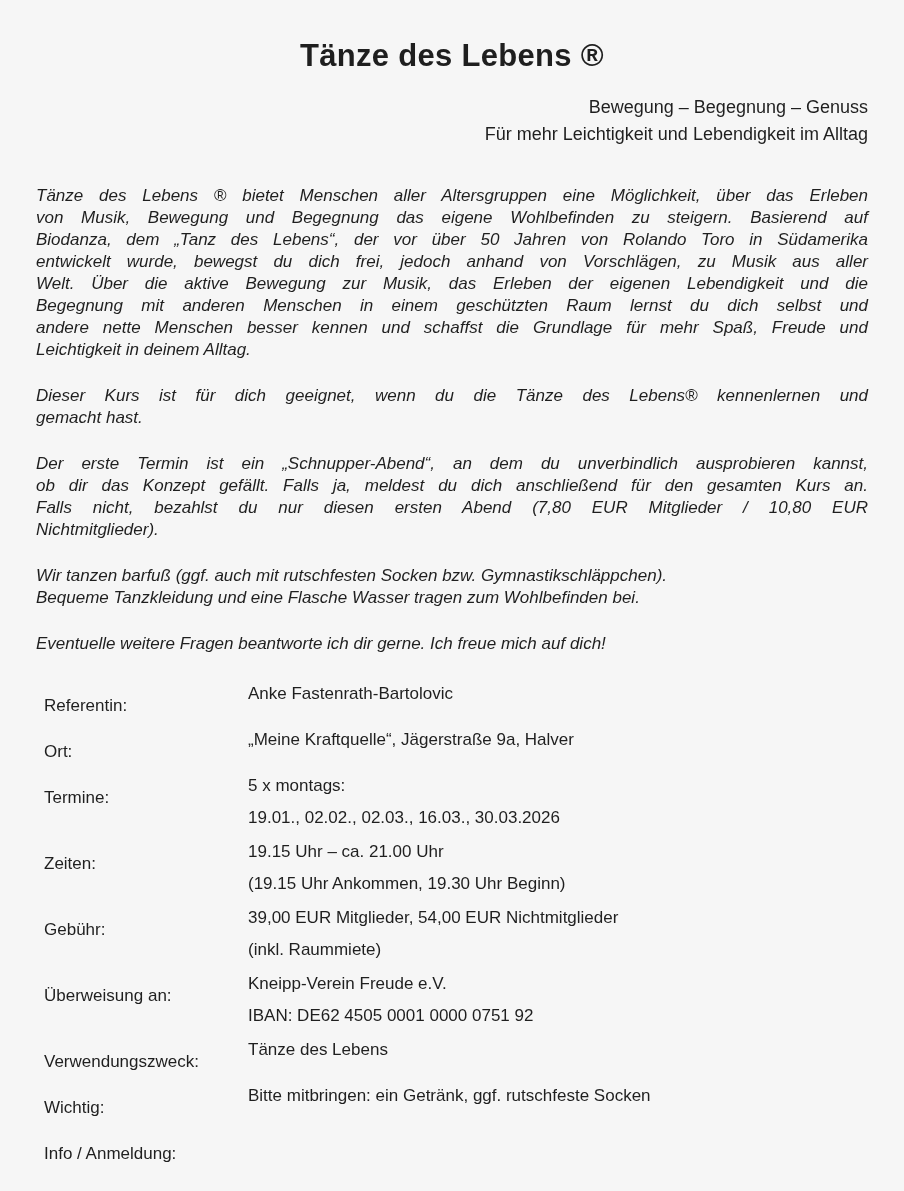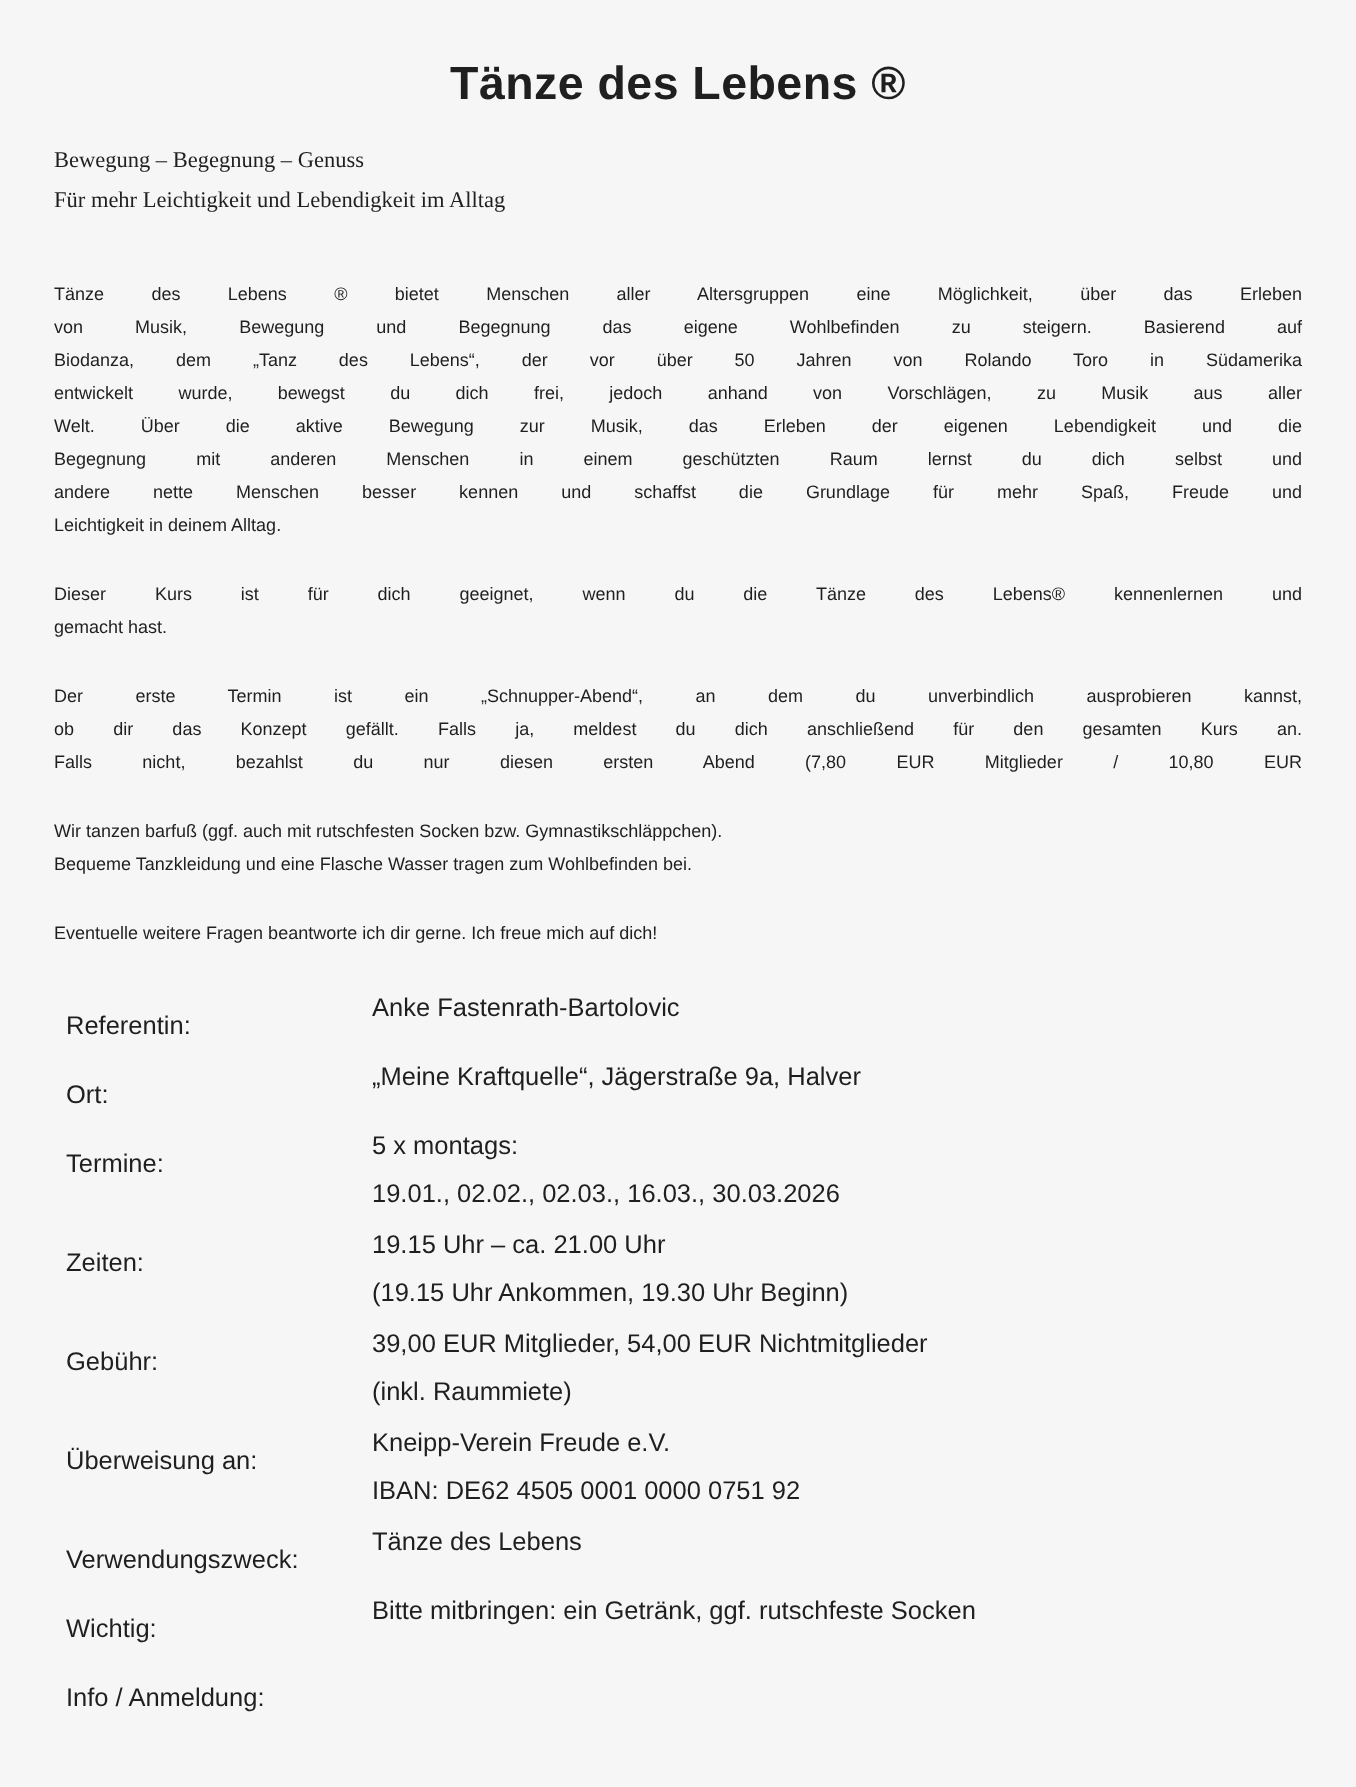--- a/index.html
+++ b/index.html
@@ -24,29 +24,29 @@
     margin: 0;
     padding-top: 38px;
     text-align: center;
     font-size: 31px;
     font-weight: bold;
     line-height: 36px;
     letter-spacing: 0.3px;
   }
   .subtitle {
     margin-top: 20px;
-    text-align: left;
-    font-size: 15px;
+    text-align: right;
+    font-size: 18px;
     line-height: 27px;
-    font-family: Liberation Serif, serif;
   }
   .content {
     margin-top: 37px;
-    font-size: 12px;
+    font-size: 17px;
     line-height: 22px;
+    font-style: italic;
   }
   .para {
     margin: 0 0 24px 0;
   }
   .para:last-child {
     margin-bottom: 16px;
   }
   .line {
     text-align: left;
   }
@@ -105,20 +105,21 @@
         <div class="line">Leichtigkeit in deinem Alltag.</div>
       </div>
       <div class="para">
         <div class="line stretch">Dieser Kurs ist für dich geeignet, wenn du die Tänze des Lebens® kennenlernen und</div>
         <div class="line">gemacht hast.</div>
       </div>
       <div class="para">
         <div class="line stretch">Der erste Termin ist ein „Schnupper-Abend“, an dem du unverbindlich ausprobieren kannst,</div>
         <div class="line stretch">ob dir das Konzept gefällt. Falls ja, meldest du dich anschließend für den gesamten Kurs an.</div>
         <div class="line stretch">Falls nicht, bezahlst du nur diesen ersten Abend (7,80 EUR Mitglieder / 10,80 EUR</div>
+        <div class="line">Nichtmitglieder).</div>
       </div>
       <div class="para">
         <div class="line">Wir tanzen barfuß (ggf. auch mit rutschfesten Socken bzw. Gymnastikschläppchen).</div>
         <div class="line">Bequeme Tanzkleidung und eine Flasche Wasser tragen zum Wohlbefinden bei.</div>
       </div>
       <div class="para">
         <div class="line">Eventuelle weitere Fragen beantworte ich dir gerne. Ich freue mich auf dich!</div>
       </div>
     </div>
 

